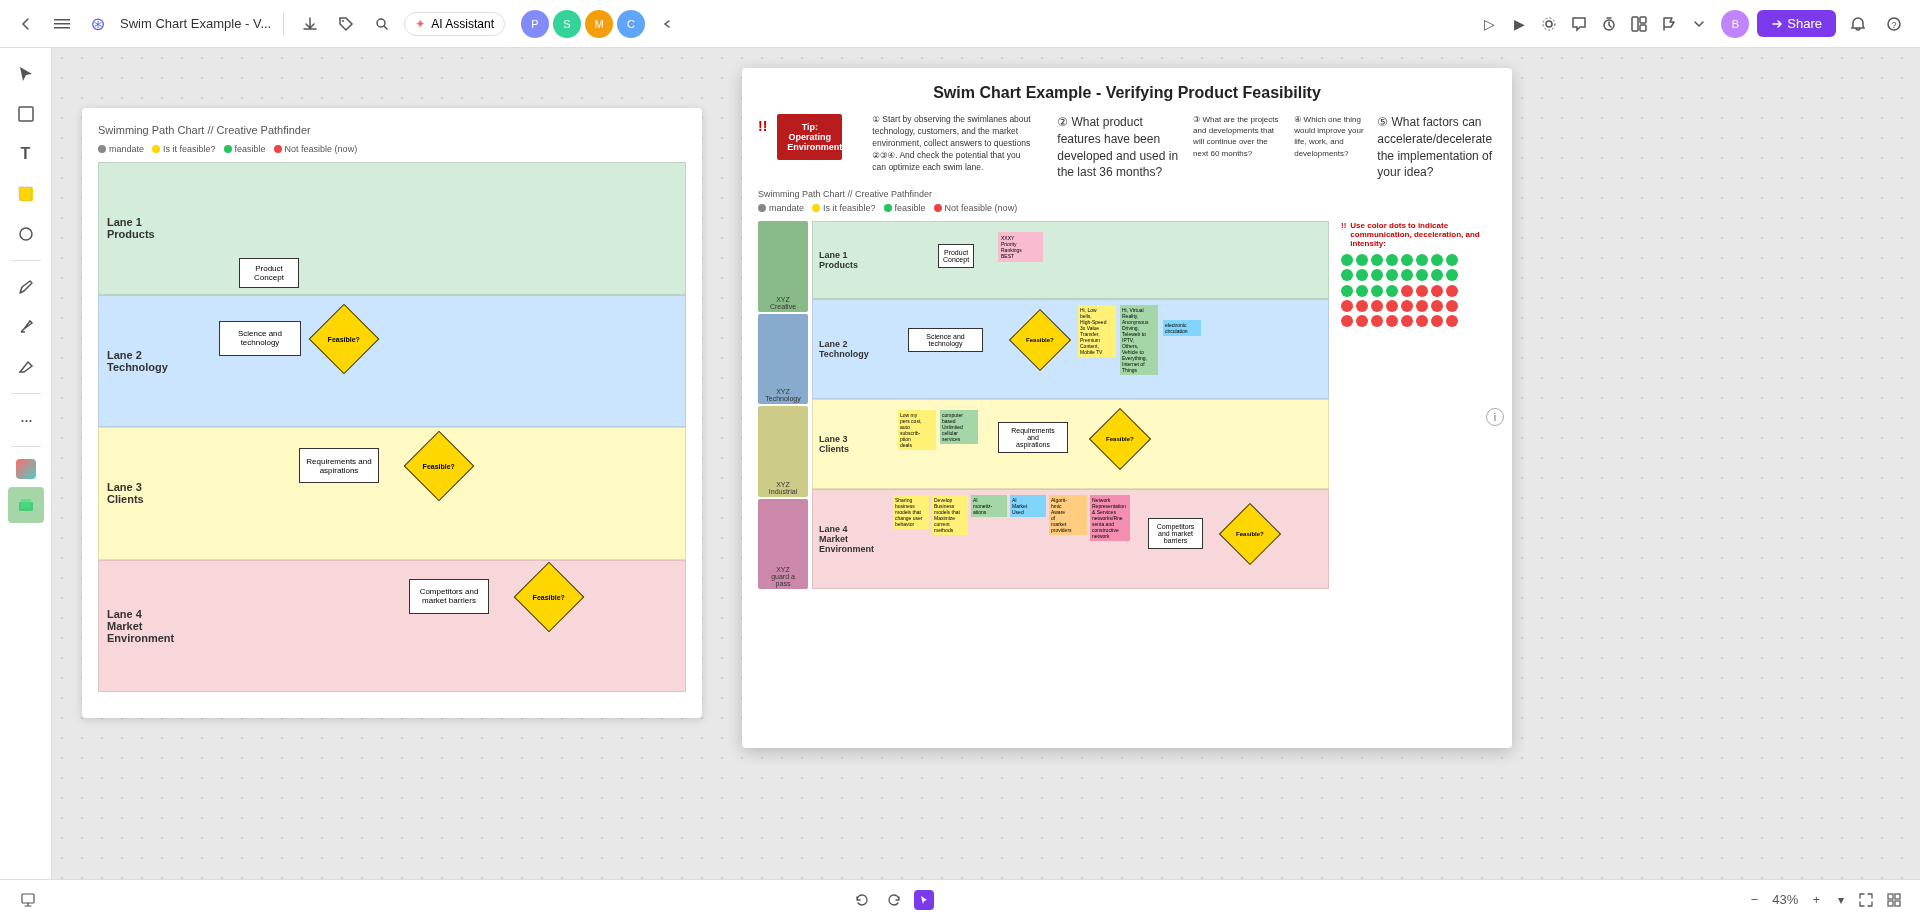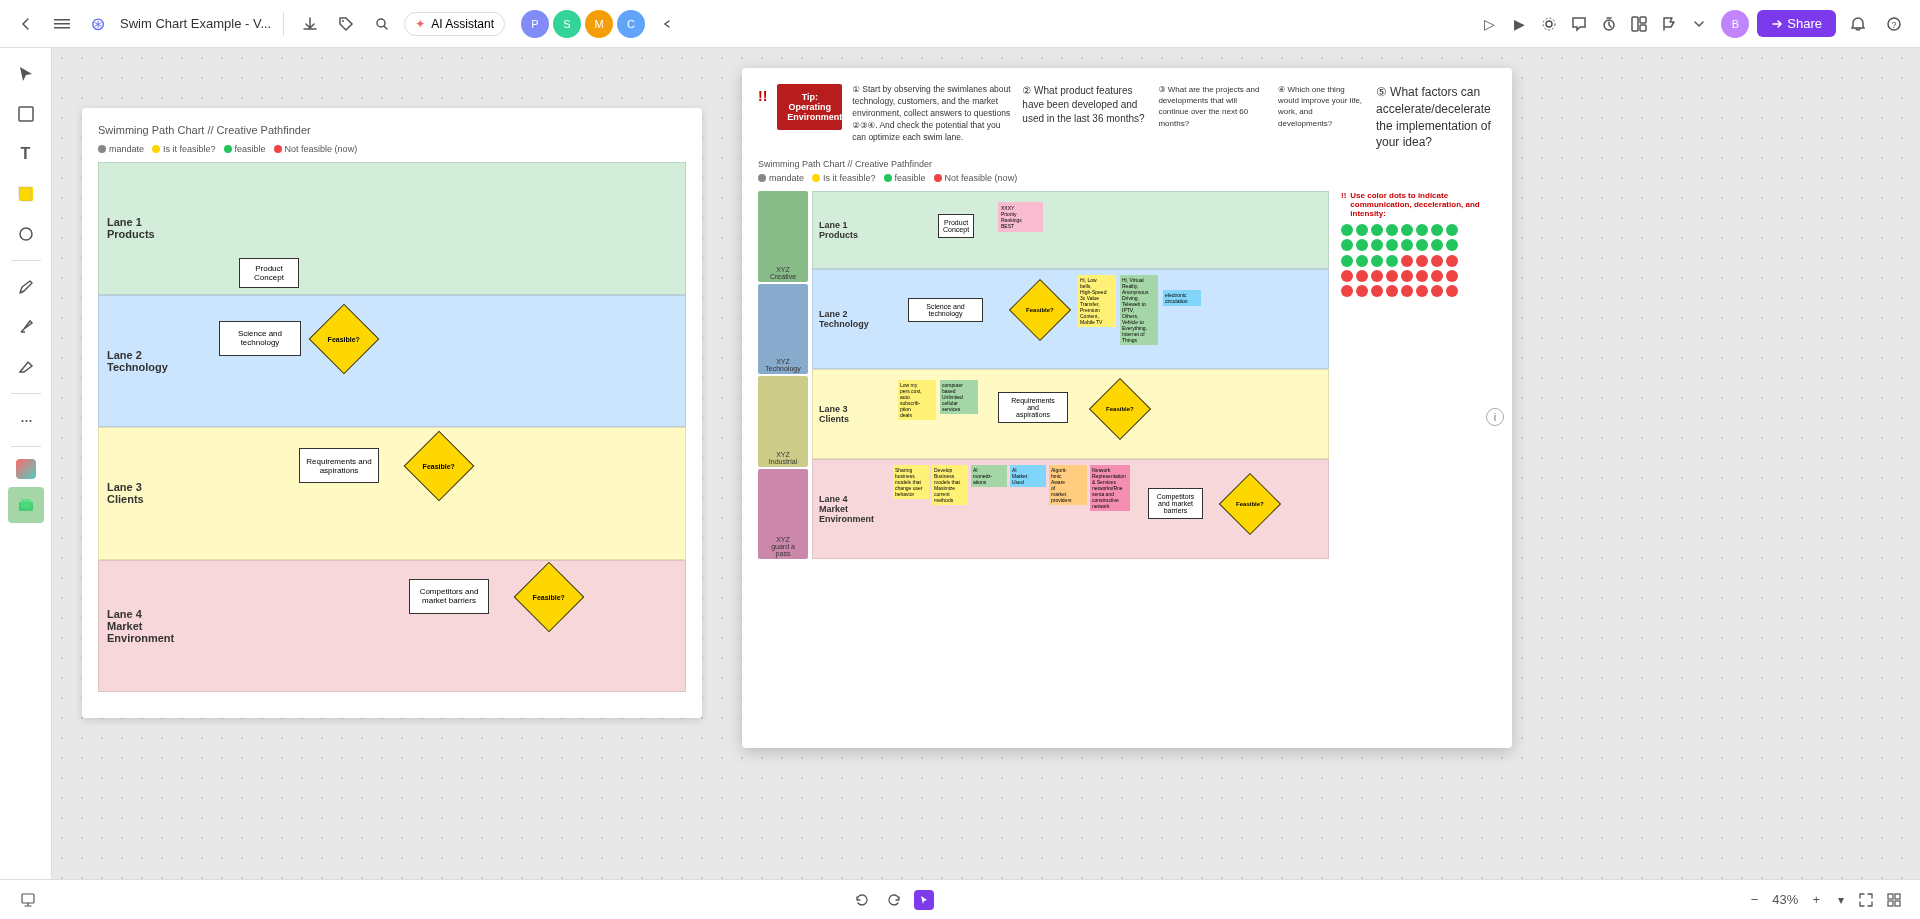--- a/index.html
+++ b/index.html
@@ -364,34 +364,35 @@
                 </marker>
               </defs>
             <path d="M290 35 L325 35" stroke="#333" stroke-width="1" fill="none" marker-end="url(#arrowG4)"></path>
           </svg>
         </div>
       </div>
     </div>
   </div>
 
   <div class="right-diagram">
+    <div class="right-diagram-title">Swim Chart Example - Verifying Product Feasibility</div>
 
     <div style="display:flex;gap:10px;margin-bottom:8px;align-items:flex-start;">
 
       <div style="display:flex;flex-direction:column;align-items:center;color:#c00;font-weight:bold;font-size:14px;padding-top:4px;">!!</div>
 
       <div style="background:#b91c1c;color:#fff;padding:8px 10px;font-size:9px;font-weight:bold;text-align:center;min-width:65px;border-radius:2px;">
         <div>Tip:</div>
         <div>Operating</div>
         <div>Environment</div>
       </div>
 
-      <div style="font-size:8.5px;color:#333;max-width:160px;line-height:1.4;">① Start by observing the swimlanes about technology, customers, and the market environment, collect answers to questions ②③④. And check the potential that you can optimize each swim lane.</div>
-
-      <div style="font-size:10px;color:#333;max-width:130px;line-height:1.4;">② What product features have been developed and used in the last 36 months?</div>
+      <div style="font-size:8.5px;color:#333;max-width:160px;line-height:1.4;margin-left:20px;">① Start by observing the swimlanes about technology, customers, and the market environment, collect answers to questions ②③④. And check the potential that you can optimize each swim lane.</div>
+
+      <div style="font-size:12px;color:#333;max-width:130px;line-height:1.4;margin-left:15px;">② What product features have been developed and used in the last 36 months?</div>
       <div style="font-size:8px;color:#333;max-width:130px;line-height:1.4;">③ What are the projects and developments that will continue over the next 60 months?</div>
       <div style="font-size:8px;color:#333;max-width:120px;line-height:1.4;">④ Which one thing would improve your life, work, and developments?</div>
       <div style="font-size:12px;color:#333;max-width:120px;line-height:1.4;">⑤ What factors can accelerate/decelerate the implementation of your idea?</div>
     </div>
 
     <div style="font-size:9px;color:#555;margin-bottom:4px;">Swimming Path Chart // Creative Pathfinder</div>
     <div class="legend">
       <div class="legend-item">
         <div class="legend-dot" style="background:#888;"></div>
         <span>mandate</span>

